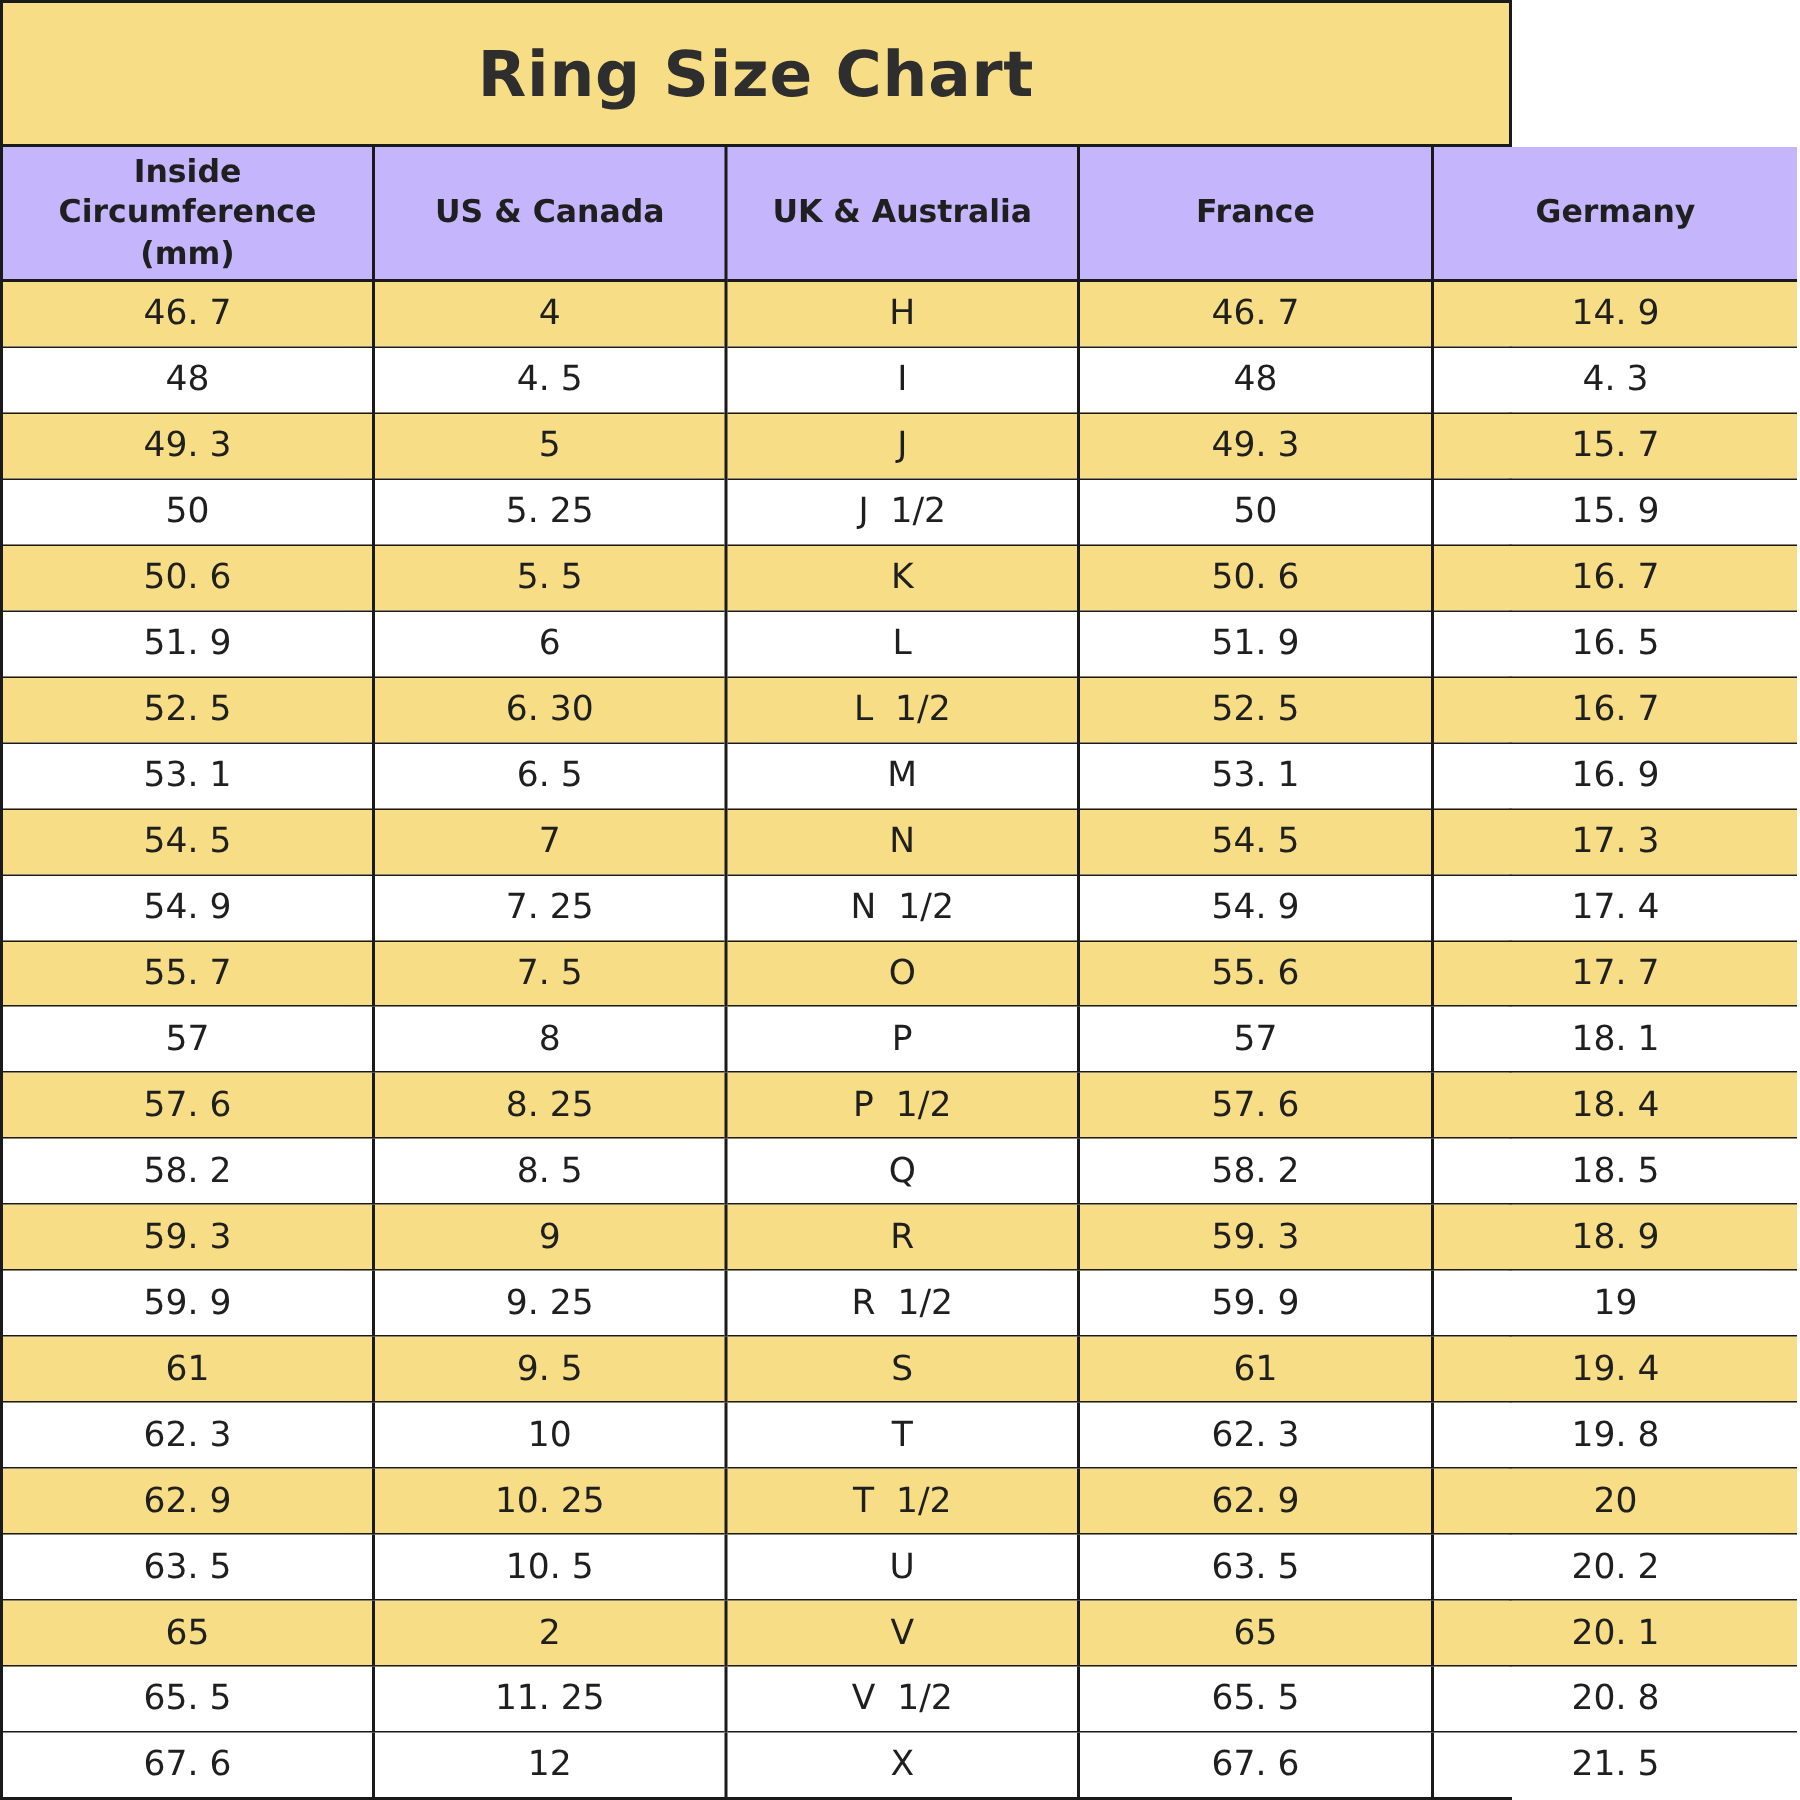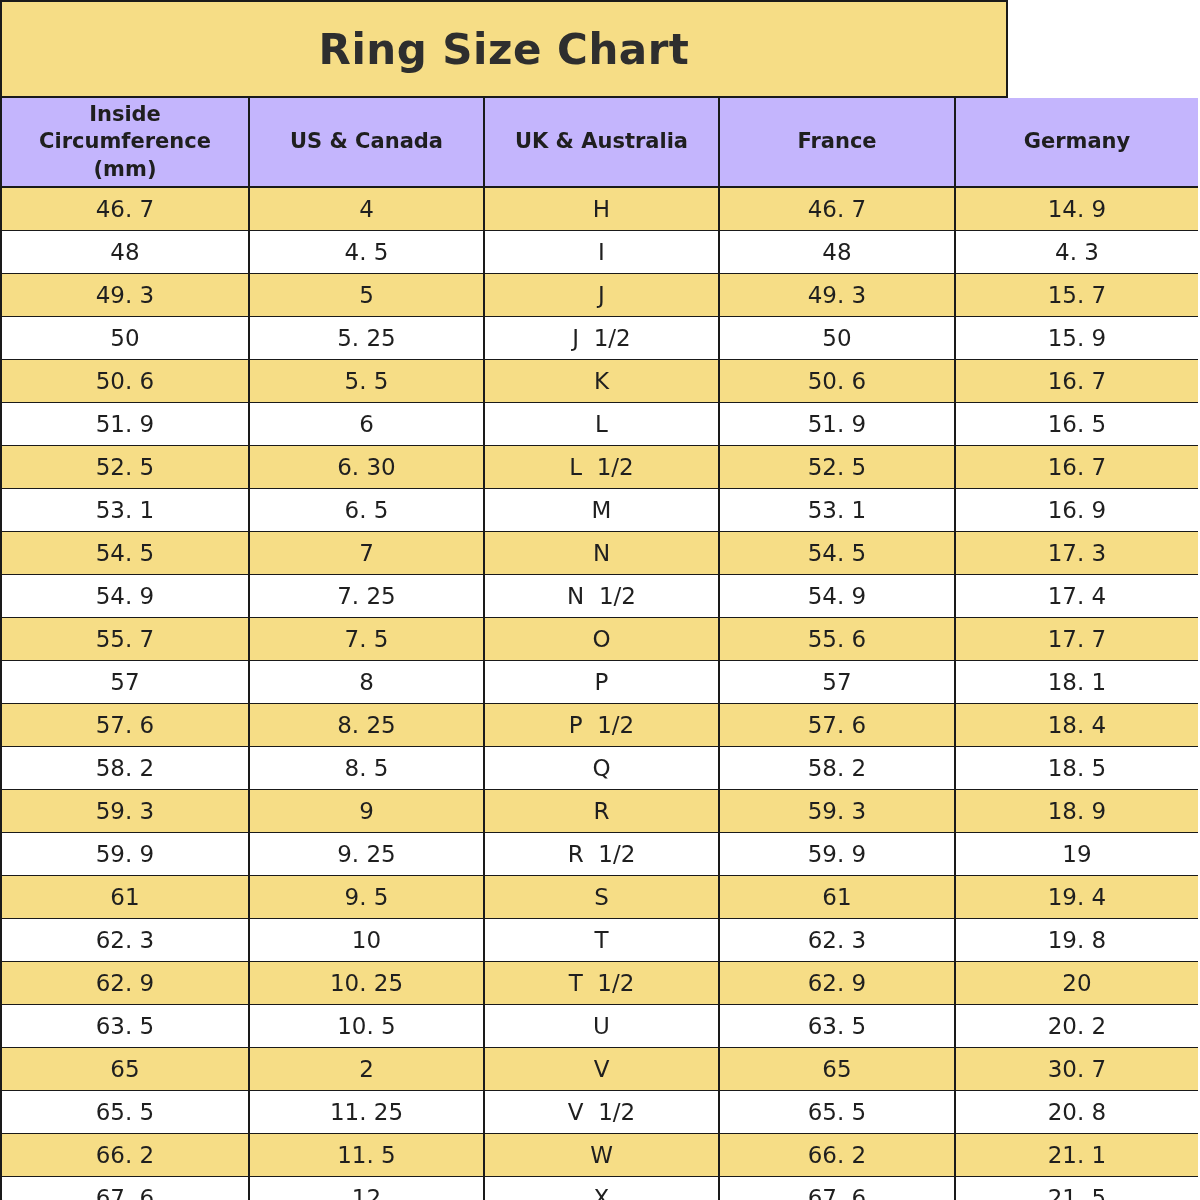--- a/index.html
+++ b/index.html
@@ -255,36 +255,29 @@
           <td>10. 5</td>
           <td>U</td>
           <td>63. 5</td>
           <td>20. 2</td>
         </tr>
         <tr class="odd">
           <td>65</td>
           <td>2</td>
           <td>V</td>
           <td>65</td>
-          <td>30. 7</td>
+          <td>20. 1</td>
         </tr>
         <tr class="even">
           <td>65. 5</td>
           <td>11. 25</td>
           <td>V  1/2</td>
           <td>65. 5</td>
           <td>20. 8</td>
         </tr>
-        <tr class="odd">
-          <td>66. 2</td>
-          <td>11. 5</td>
-          <td>W</td>
-          <td>66. 2</td>
-          <td>21. 1</td>
-        </tr>
         <tr class="even">
           <td>67. 6</td>
           <td>12</td>
           <td>X</td>
           <td>67. 6</td>
           <td>21. 5</td>
         </tr>
       </tbody>
   </table>
 

